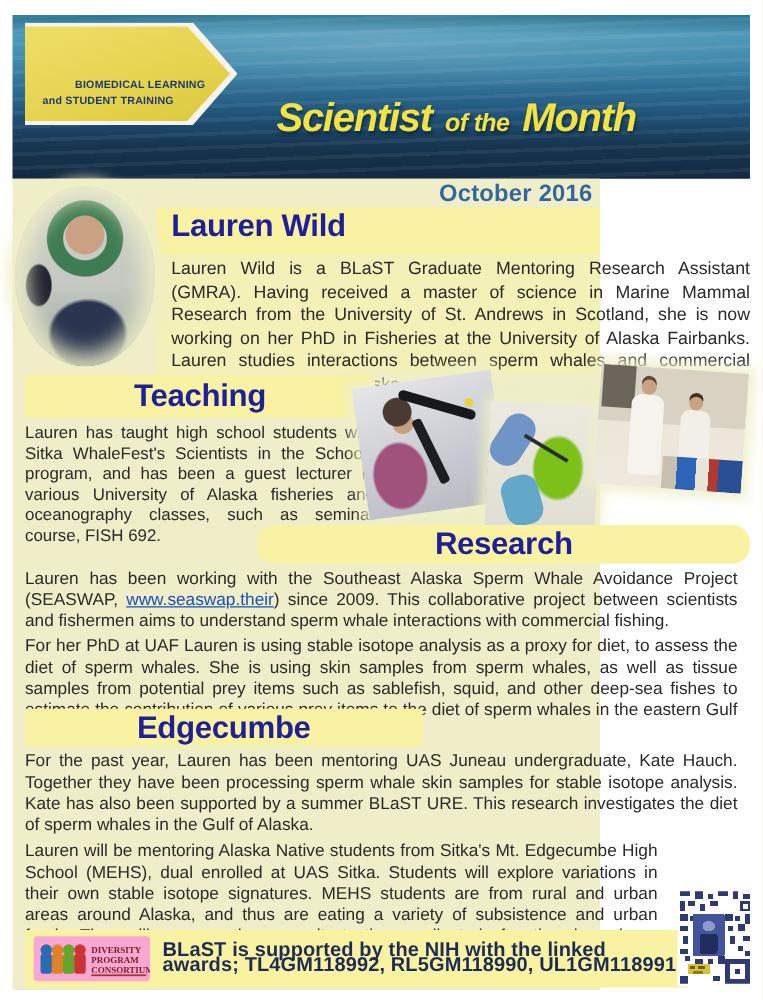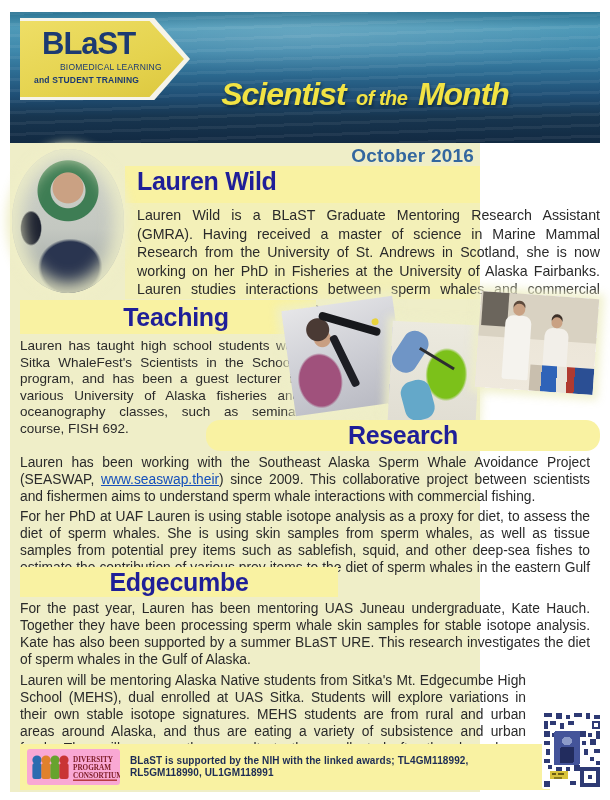--- a/index.html
+++ b/index.html
@@ -24,21 +24,21 @@
   }
   .blast-logo .arrow-inner{
     position:absolute;left:0;top:3px;width:164px;height:76px;
     background:linear-gradient(160deg,#eede66 0%,#e5d34e 60%,#dcc73e 100%);
     clip-path:polygon(0% 0%,79% 0%,100% 50%,79% 100%,0% 100%);
   }
   .blast-logo .lg-title{
     position:absolute;left:22px;top:8px;font-size:31px;font-weight:bold;
     color:#1c3a72;letter-spacing:-1px;
   }
-  .blast-logo .lg-sub1{position:absolute;left:23px;top:44px;font-size:8.5px;font-weight:normal;color:#1c3a72;letter-spacing:.2px;padding-left:17px;}
+  .blast-logo .lg-sub1{position:absolute;left:23px;top:44px;font-size:8.5px;font-weight:bold;color:#1c3a72;letter-spacing:.2px;padding-left:17px;}
   .blast-logo .lg-sub2{position:absolute;left:14px;top:57px;font-size:8.5px;font-weight:bold;color:#1c3a72;letter-spacing:.2px;}
   .banner-title{
     position:absolute;left:122px;right:2px;top:64px;text-align:center;
     color:#f2e344;font-style:italic;font-weight:bold;white-space:nowrap;
     text-shadow:1px 2px 3px rgba(5,20,35,.55);
   }
   .banner-title .big{font-size:32px;letter-spacing:-1px;}
   .banner-title .small{font-size:20px;margin:0 6px;letter-spacing:-.5px;}
   
   .sheet{
@@ -68,21 +68,21 @@
       radial-gradient(ellipse 16px 26px at 17% 55%, #1d2230 0 60%, rgba(0,0,0,0) 68%),
       radial-gradient(circle at 50% 27%, #caa183 0 15px, rgba(0,0,0,0) 16px),
       radial-gradient(circle at 50% 29%, rgba(0,0,0,0) 0 17px, #3e7d54 18px 30px, rgba(0,0,0,0) 31px),
       radial-gradient(ellipse 52px 46px at 52% 82%, #2a3550 0 55%, rgba(0,0,0,0) 62%),
       linear-gradient(180deg,#cdd1ca 0%,#c4c8c1 55%,#9aa2a0 100%);
     box-shadow: inset 0 0 16px 10px rgba(239,238,200,.85), 0 0 10px 6px rgba(239,238,200,.9);
   }
   
   .sec-band{position:absolute;display:flex;align-items:center;justify-content:center;}
   .sec-heading{font-size:25px;font-weight:bold;color:#1f1f98;letter-spacing:-.3px;}
-  .band-teaching{left:10px;top:157px;width:280px;height:34px;padding-left:16px;}
+  .band-teaching{left:10px;top:157px;width:280px;height:34px;}
   .band-research{left:196px;top:277px;width:394px;height:31px;border-radius:14px;}
   .band-mentoring{left:10px;top:424px;width:318px;height:30px;}
   .teaching-text{position:absolute;left:10px;top:195px;width:280px;font-size:13.5px;line-height:16.6px;}
   .research-text{position:absolute;left:10px;top:311px;width:570px;}
   .research-text p{margin:0 0 3px 0;}
   .mentoring-text{position:absolute;left:10px;top:457px;width:570px;}
   .mentoring-text p{margin:0 0 4px 0;}
   .men-p2-wrap .qr-spacer{float:right;width:64px;height:45px;margin-top:50px;}
   .link{color:#1550bb;text-decoration:underline;cursor:pointer;}
   
@@ -112,33 +112,32 @@
   .ph3 .fig1 .head{position:absolute;left:7px;top:-12px;width:12px;height:12px;border-radius:50%;background:#c9a183;box-shadow:0 -3px 0 0 #5d4a3c;}
   .ph3 .fig2{position:absolute;left:66px;top:32px;width:24px;height:52px;background:#f2efe9;border-radius:8px 8px 2px 2px;}
   .ph3 .fig2 .head{position:absolute;left:6px;top:-11px;width:11px;height:11px;border-radius:50%;background:#c9a183;box-shadow:0 -3px 0 0 #3c3028;}
   .ph3 .bench{position:absolute;right:0;bottom:0;width:64px;height:26px;
     background:linear-gradient(90deg,#c9bfae 0 18%, #2f63b8 18% 42%, #e8e4da 42% 58%, #b03a30 58% 70%, #2b4f94 70% 100%);}
   
   .footer-band{position:absolute;left:10px;top:601px;width:530px;height:46px;}
   .dpc-logo{position:absolute;left:7px;top:5px;width:93px;height:36px;background:#f9a8d4;border-radius:3px;}
   .support-text{
     position:absolute;left:110px;right:8px;top:0;height:46px;display:flex;align-items:center;
-    font-size:10px;font-weight:bold;color:#1d2c55;letter-spacing:.1px;line-height:12px;
+    font-size:16px;font-weight:bold;color:#1d2c55;letter-spacing:.1px;line-height:12px;
   }
   .qr{position:absolute;left:532px;top:568px;width:60px;height:78px;background:#ffffff;border-radius:2px;padding:2px;box-sizing:border-box;}
   .qr svg{display:block;width:100%;height:100%;shape-rendering:crispEdges;}
 </style>
 </head>
 <body>
 
 <div class="banner">
   <div class="blast-logo">
     <div class="arrow-outer"></div>
     <div class="arrow-inner"></div>
-    <div class="lg-title">BLaST</div>
     <div class="lg-sub1">BIOMEDICAL LEARNING</div>
     <div class="lg-sub2">and STUDENT TRAINING</div>
   </div>
   <div class="banner-title">
     <span class="big">Scientist</span>
     <span class="small">of the</span>
     <span class="big">Month</span>
   </div>
 </div>
 

